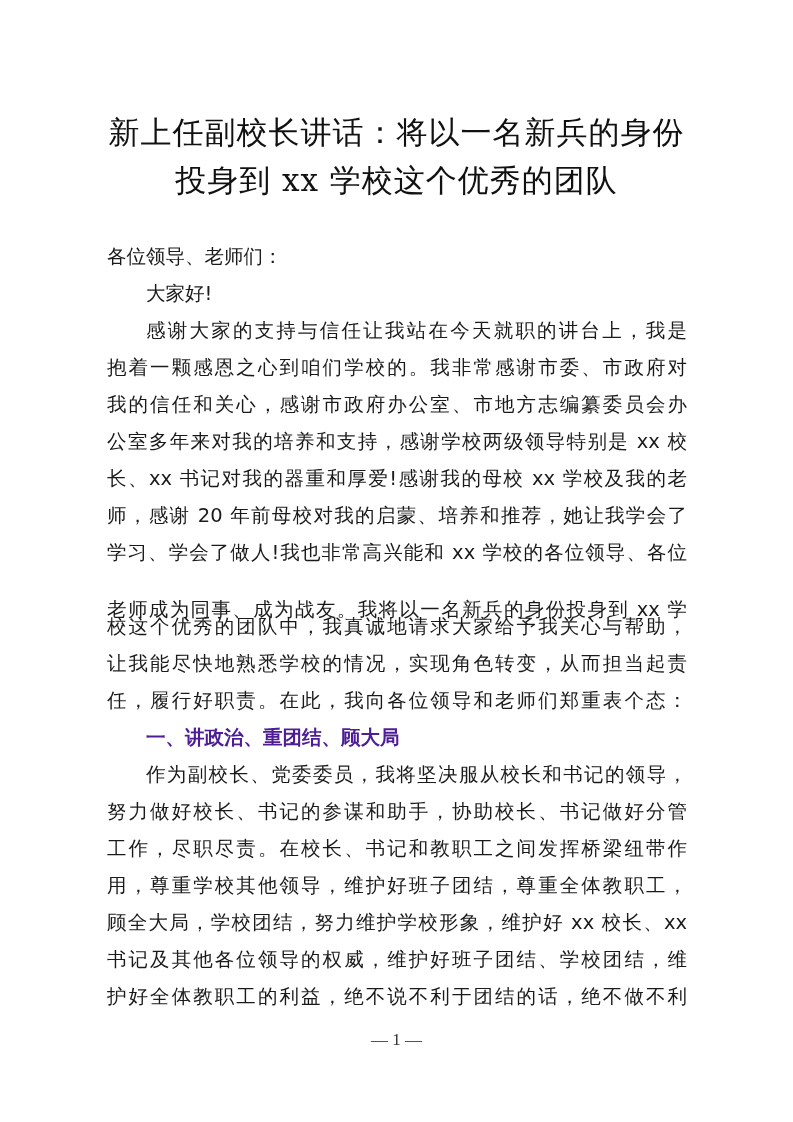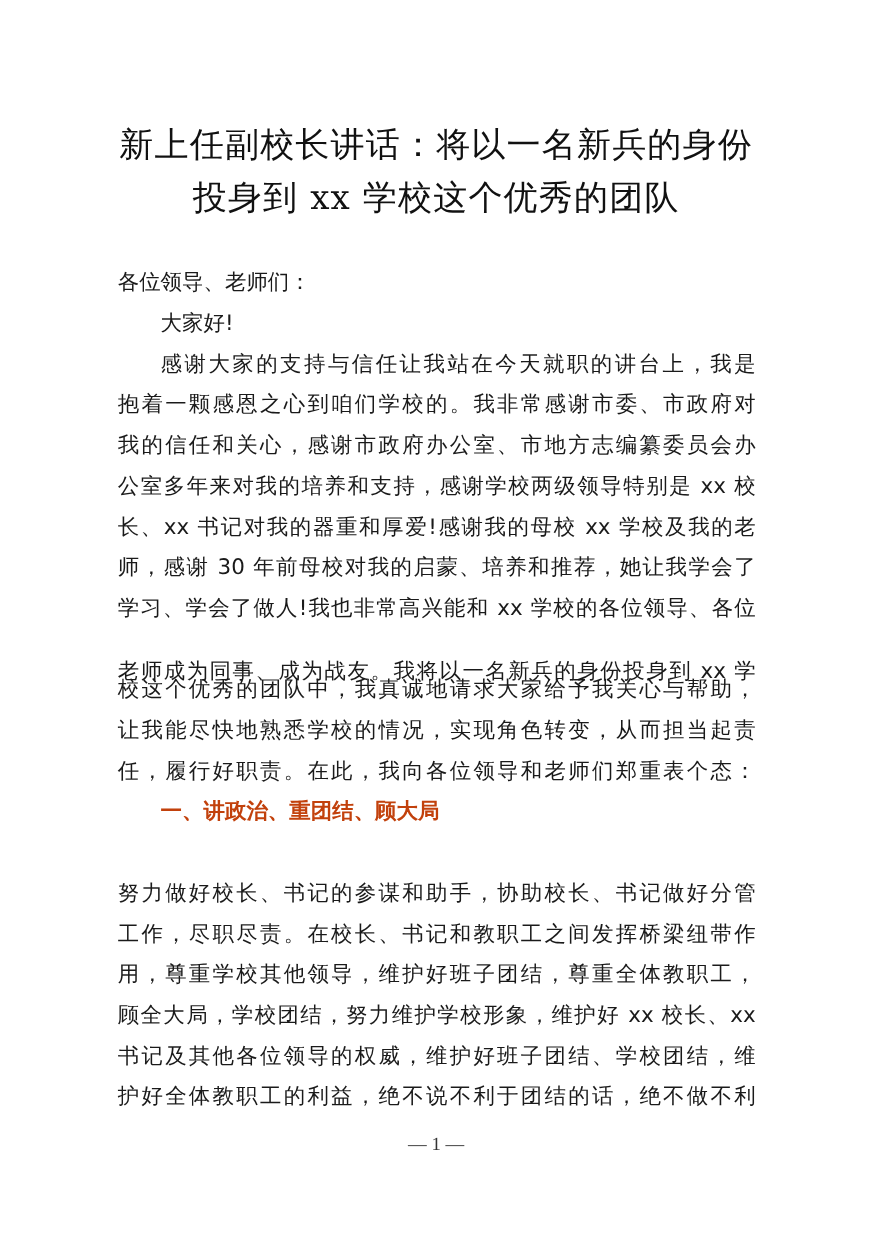--- a/index.html
+++ b/index.html
@@ -12,50 +12,51 @@
   }
   .line {
     position: absolute; left: 107px; width: 580px; height: 37px;
     font-family: "DejaVu Sans", "Liberation Sans", sans-serif;
     font-size: 19.5px; color: #1a1a1a; line-height: 37px;
     white-space: nowrap; overflow: visible;
     text-align: justify; text-align-last: justify;
   }
   .line.indent { left: 146px; width: 541px; }
   .line.last { text-align-last: left; }
-  .line.heading { font-weight: bold; text-align-last: left; color: #c2410c; }
+  .line.heading { font-weight: bold; text-align-last: left; color: #4c1d95; }
   .footer {
     position: absolute; left: 0; width: 793px; top: 1030px; text-align: center;
     font-family: "Liberation Serif", serif; font-size: 17px; color: #333;
   }
 </style>
 </head>
 <body>
 
 <div class="page">
   <div class="title" style="top:108px;">新上任副校长讲话：将以一名新兵的身份</div>
   <div class="title" style="top:156px;">投身到 xx 学校这个优秀的团队</div>
 
   <div class="line last" style="top:238px;">各位领导、老师们：</div>
   <div class="line indent last" style="top:275px;">大家好!</div>
 
   <div class="line indent" style="top:312px;">感谢大家的支持与信任让我站在今天就职的讲台上，我是</div>
   <div class="line" style="top:349px;">抱着一颗感恩之心到咱们学校的。我非常感谢市委、市政府对</div>
   <div class="line" style="top:386px;">我的信任和关心，感谢市政府办公室、市地方志编纂委员会办</div>
   <div class="line" style="top:460px;">长、xx 书记对我的器重和厚爱!感谢我的母校 xx 学校及我的老</div>
   <div class="line" style="top:423px;">公室多年来对我的培养和支持，感谢学校两级领导特别是 xx 校</div>
-  <div class="line" style="top:497px;">师，感谢 30 年前母校对我的启蒙、培养和推荐，她让我学会了</div>
+  <div class="line" style="top:497px;">师，感谢 20 年前母校对我的启蒙、培养和推荐，她让我学会了</div>
   <div class="line" style="top:534px;">学习、学会了做人!我也非常高兴能和 xx 学校的各位领导、各位</div>
   <div class="line" style="top:591px;">老师成为同事、成为战友。我将以一名新兵的身份投身到 xx 学</div>
   <div class="line" style="top:608px;">校这个优秀的团队中，我真诚地请求大家给予我关心与帮助，</div>
   <div class="line" style="top:645px;">让我能尽快地熟悉学校的情况，实现角色转变，从而担当起责</div>
   <div class="line" style="top:682px;">任，履行好职责。在此，我向各位领导和老师们郑重表个态：</div>
 
   <div class="line indent heading" style="top:719px;">一、讲政治、重团结、顾大局</div>
 
+  <div class="line indent" style="top:756px;">作为副校长、党委委员，我将坚决服从校长和书记的领导，</div>
   <div class="line" style="top:793px;">努力做好校长、书记的参谋和助手，协助校长、书记做好分管</div>
   <div class="line" style="top:830px;">工作，尽职尽责。在校长、书记和教职工之间发挥桥梁纽带作</div>
   <div class="line" style="top:867px;">用，尊重学校其他领导，维护好班子团结，尊重全体教职工，</div>
   <div class="line" style="top:904px;">顾全大局，学校团结，努力维护学校形象，维护好 xx 校长、xx</div>
   <div class="line" style="top:941px;">书记及其他各位领导的权威，维护好班子团结、学校团结，维</div>
   <div class="line" style="top:978px;">护好全体教职工的利益，绝不说不利于团结的话，绝不做不利</div>
 
   <div class="footer">— 1 —</div>
 </div>
 

